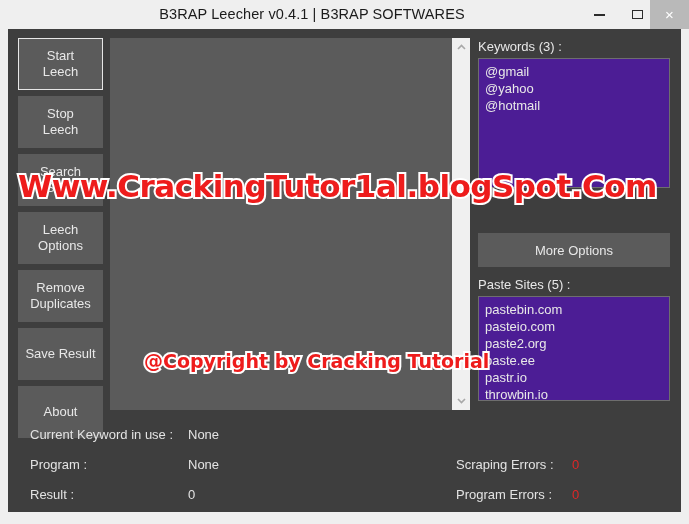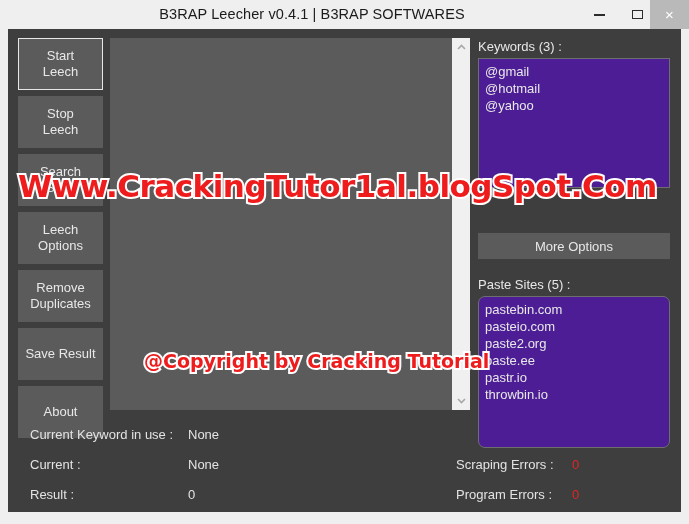--- a/index.html
+++ b/index.html
@@ -175,32 +175,32 @@
     color: #e8e8e8;
     font-size: 13px;
     line-height: 17px;
     white-space: nowrap;
   }
   #kwtitle  { position: absolute; left: 0; top: 0; }
   #kwbox    { position: absolute; left: 0; top: 20px; width: 192px; height: 130px; }
   #moreopts {
     position: absolute;
     left: 0; top: 195px;
-    width: 192px; height: 26px;
+    width: 192px; height: 34px;
     background: #5b5b5b;
     color: #e8e8e8;
     font-size: 13px;
     display: flex;
     align-items: center;
     justify-content: center;
     box-sizing: border-box;
     border: 1px solid transparent;
   }
   #pstitle  { position: absolute; left: 0; top: 238px; }
-  #psbox    { position: absolute; left: 0; top: 258px; width: 192px; height: 152px; border-radius: 7px; }
+  #psbox    { position: absolute; left: 0; top: 258px; width: 192px; height: 105px; }
 
   
   #statusarea {
     position: absolute;
     left: 0;
     top: 398px;
     width: 673px;
     height: 85px;
   }
   .srow { position: absolute; left: 0; width: 673px; height: 28px; }
@@ -326,22 +326,22 @@
             <path d="M1 1 L4.5 4.5 L8 1" fill="none" stroke="#a8a8a8" stroke-width="1.6"></path>
           </svg>
         </div>
       </div>
     </div>
 
     <div id="rightcol">
       <div class="panel-title" id="kwtitle">Keywords (3) :</div>
       <div class="listbox" id="kwbox">
         <div class="litem">@gmail</div>
+        <div class="litem">@yahoo</div>
         <div class="litem">@hotmail</div>
-        <div class="litem">@yahoo</div>
       </div>
 
       <div id="moreopts">
         <span>More Options</span>
       </div>
 
       <div class="panel-title" id="pstitle">Paste Sites (5) :</div>
       <div class="listbox" id="psbox">
         <div class="litem">pastebin.com</div>
         <div class="litem">pasteio.com</div>
@@ -351,21 +351,21 @@
         <div class="litem">throwbin.io</div>
       </div>
     </div>
 
     <div id="statusarea">
       <div class="srow" id="srow1">
         <span class="slabel lcolL">Current Keyword in use :</span>
         <span class="svalue vcolL">None</span>
       </div>
       <div class="srow" id="srow2">
-        <span class="slabel lcolL">Current :</span>
+        <span class="slabel lcolL">Program :</span>
         <span class="svalue vcolL">None</span>
         <span class="slabel lcolR">Scraping Errors :</span>
         <span class="svalue vcolR err">0</span>
       </div>
       <div class="srow" id="srow3">
         <span class="slabel lcolL">Result :</span>
         <span class="svalue vcolL">0</span>
         <span class="slabel lcolR">Program Errors :</span>
         <span class="svalue vcolR err">0</span>
       </div>

